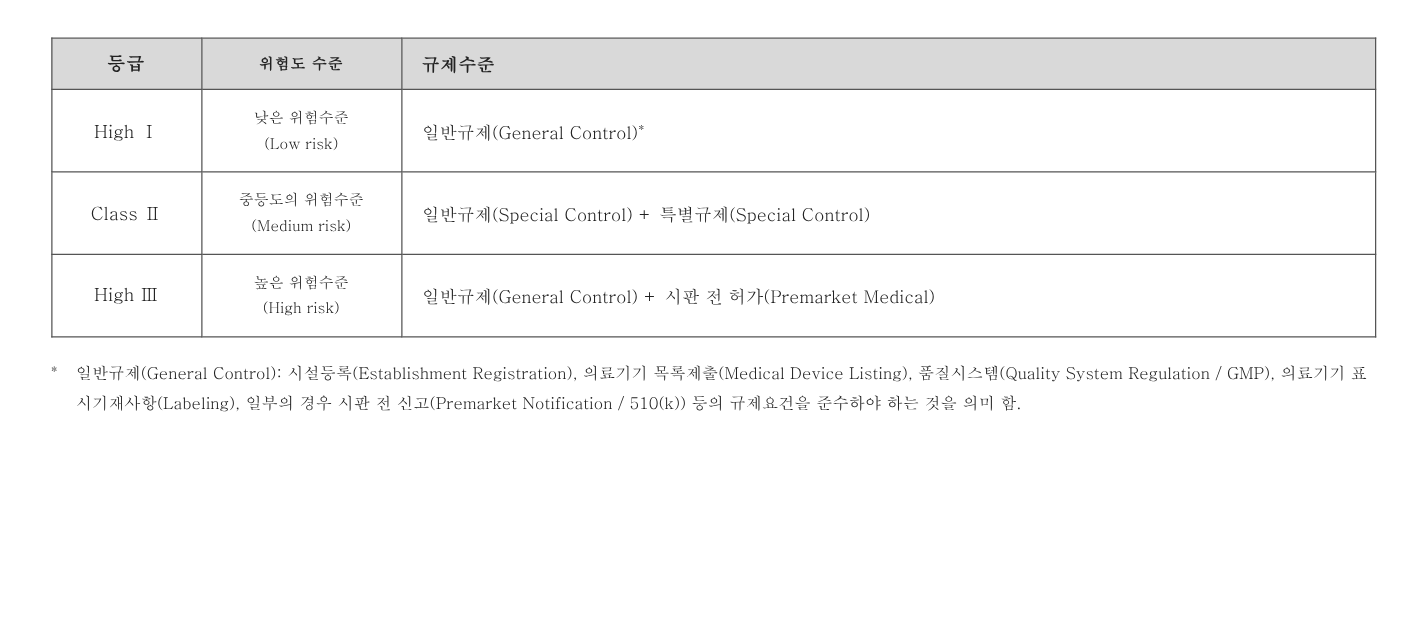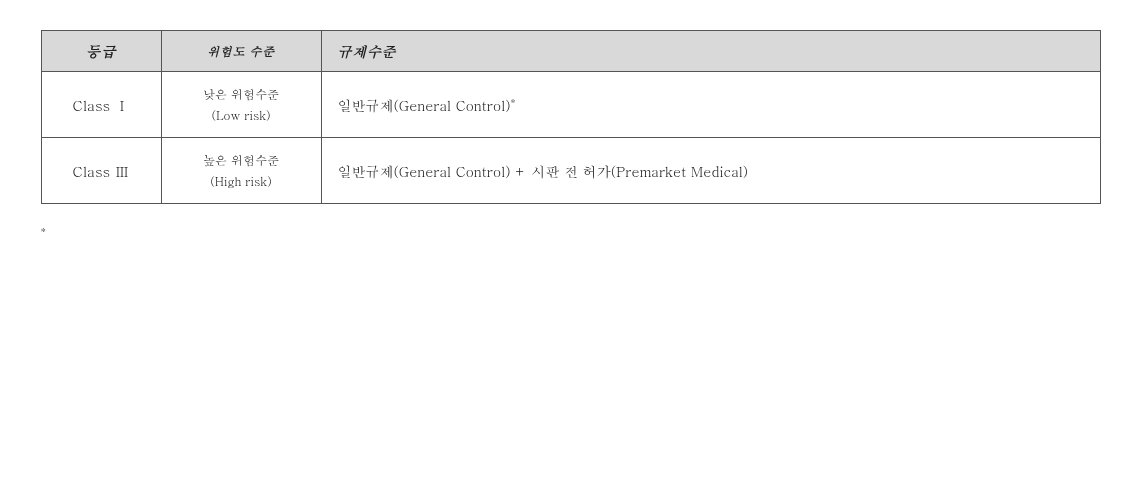--- a/index.html
+++ b/index.html
@@ -33,21 +33,20 @@
     }
 
     thead th {
       background: #d9d9d9;
       border: 1.5px solid #555;
       padding: 10px 16px;
       text-align: center;
       font-weight: bold;
       font-size: 14.5px;
       letter-spacing: 0.05em;
-      font-style: italic;
     }
 
     tbody td {
       border: 1.5px solid #555;
       padding: 12px 20px;
       vertical-align: middle;
     }
 
     .col-grade {
       text-align: center;
@@ -96,28 +95,34 @@
   <table>
     <thead>
       <tr>
         <th class="col-grade">등급</th>
         <th class="col-risk">위험도 수준</th>
         <th class="col-regulation">규제수준</th>
       </tr>
     </thead>
     <tbody id="table-body">
     <tr>
-          <td class="col-grade">Class Ⅰ</td>
+          <td class="col-grade">High Ⅰ</td>
           <td class="col-risk">낮은 위험수준<br>(Low risk)</td>
           <td class="col-regulation">일반규제(General Control)<sup>*</sup></td>
         </tr>
         <tr>
-          <td class="col-grade">Class Ⅲ</td>
+          <td class="col-grade">Class Ⅱ</td>
+          <td class="col-risk">중등도의 위험수준<br>(Medium risk)</td>
+          <td class="col-regulation">일반규제(Special Control) + 특별규제(Special Control)</td>
+        </tr>
+        <tr>
+          <td class="col-grade">High Ⅲ</td>
           <td class="col-risk">높은 위험수준<br>(High risk)</td>
           <td class="col-regulation">일반규제(General Control) + 시판 전 허가(Premarket Medical)</td>
         </tr>
       </tbody>
   </table>
 
   <div class="footnote">
     <span class="footnote-symbol">*</span>
+    <span id="footnote-text">일반규제(General Control): 시설등록(Establishment Registration), 의료기기 목록제출(Medical Device Listing), 품질시스템(Quality System Regulation / GMP), 의료기기 표시기재사항(Labeling), 일부의 경우 시판 전 신고(Premarket Notification / 510(k)) 등의 규제요건을 준수하야 하는 것을 의미 함.</span>
   </div>
 </div>
 
 </body></html>

